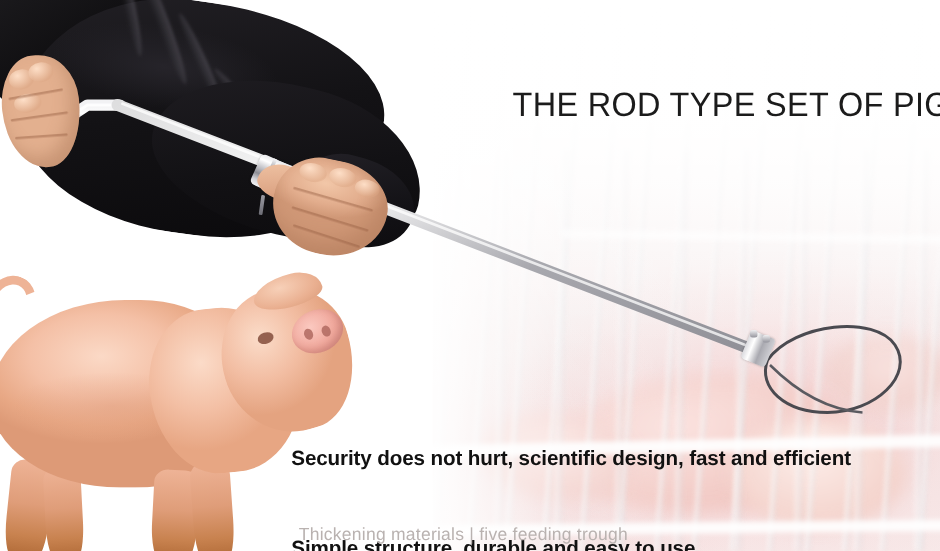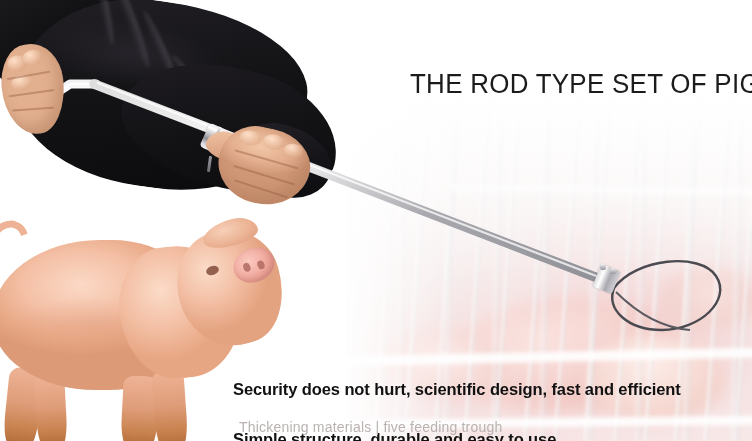--- a/index.html
+++ b/index.html
@@ -375,21 +375,21 @@
   }
   .caption {
     position: absolute;
     left: 233px;
     font-weight: bold;
     font-size: 16.5px;
     color: #111111;
     white-space: nowrap;
     letter-spacing: -0.1px;
   }
-  .caption.line1 { top: 380px; }
+  .caption.line1 { top: 358px; }
   .caption.line2 { top: 394px; margin-top: 36px; }
   .footnote {
     position: absolute;
     left: 239px;
     top: 419px;
     font-size: 14px;
     color: #b9b2b0;
     white-space: nowrap;
     letter-spacing: 0.2px;
   }

